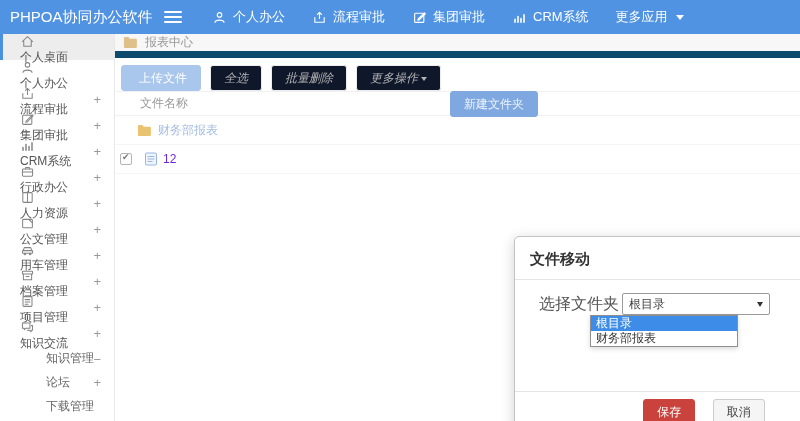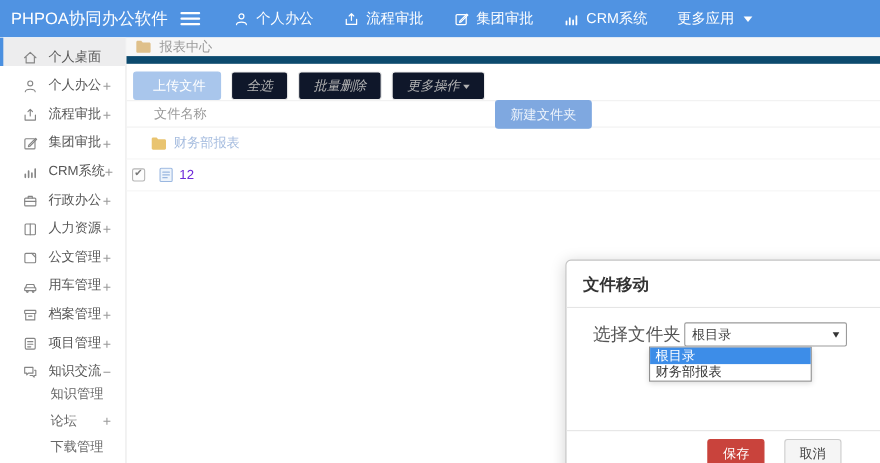--- a/index.html
+++ b/index.html
@@ -16,21 +16,21 @@
   .hamburger { width:18px; height:12px; display:flex; flex-direction:column; justify-content:space-between; margin:0 30px 0 14px; cursor:pointer; }
   .hamburger span { display:block; height:2px; background:#fff; border-radius:1px; }
   .topnav { display:flex; align-items:center; gap:27px; font-size:13px; }
   .topnav-item { display:flex; align-items:center; gap:6px; cursor:pointer; white-space:nowrap; }
   .ticon { width:15px; height:15px; display:inline-flex; color:#fff; }
   .ticon svg { width:100%; height:100%; }
   .caret-down { width:0; height:0; border-left:4px solid transparent; border-right:4px solid transparent; border-top:5px solid #fff; display:inline-block; margin-left:2px; }
 
   
   .sidebar { position:absolute; top:34px; left:0; width:115px; bottom:0; background:#fff; border-right:1px solid #e8e8e8; overflow:hidden; }
-  .side-item { height:26px; display:flex; align-items:flex-end; padding:0 13px 0 20px; font-size:12px; color:#555; cursor:pointer; }
+  .side-item { height:26px; display:flex; align-items:flex-start; padding:0 13px 0 20px; font-size:12px; color:#555; cursor:pointer;flex-direction:column; }
   .side-item.active { background:#ededee; border-left:3px solid #4b90e0; padding-left:17px; height:26px; }
   .sicon { width:15px; height:15px; margin-right:9px; color:#858585; flex:none; display:inline-flex; }
   .sicon svg { width:100%; height:100%; }
   .slabel { white-space:nowrap; }
   .plus { margin-left:auto; color:#999; font-size:13px; font-weight:300; }
   .sub-item { height:24px; display:flex; align-items:center; padding:0 13px 0 46px; font-size:12px; color:#666; cursor:pointer; }
 
   
   .main { position:absolute; left:115px; top:34px; right:0; bottom:0; }
   .breadcrumb { height:24px; background:#f7f7f7; border-bottom:7px solid #0c4a6e; display:flex; align-items:center; gap:7px; padding-left:8px; font-size:12px; color:#999; }

